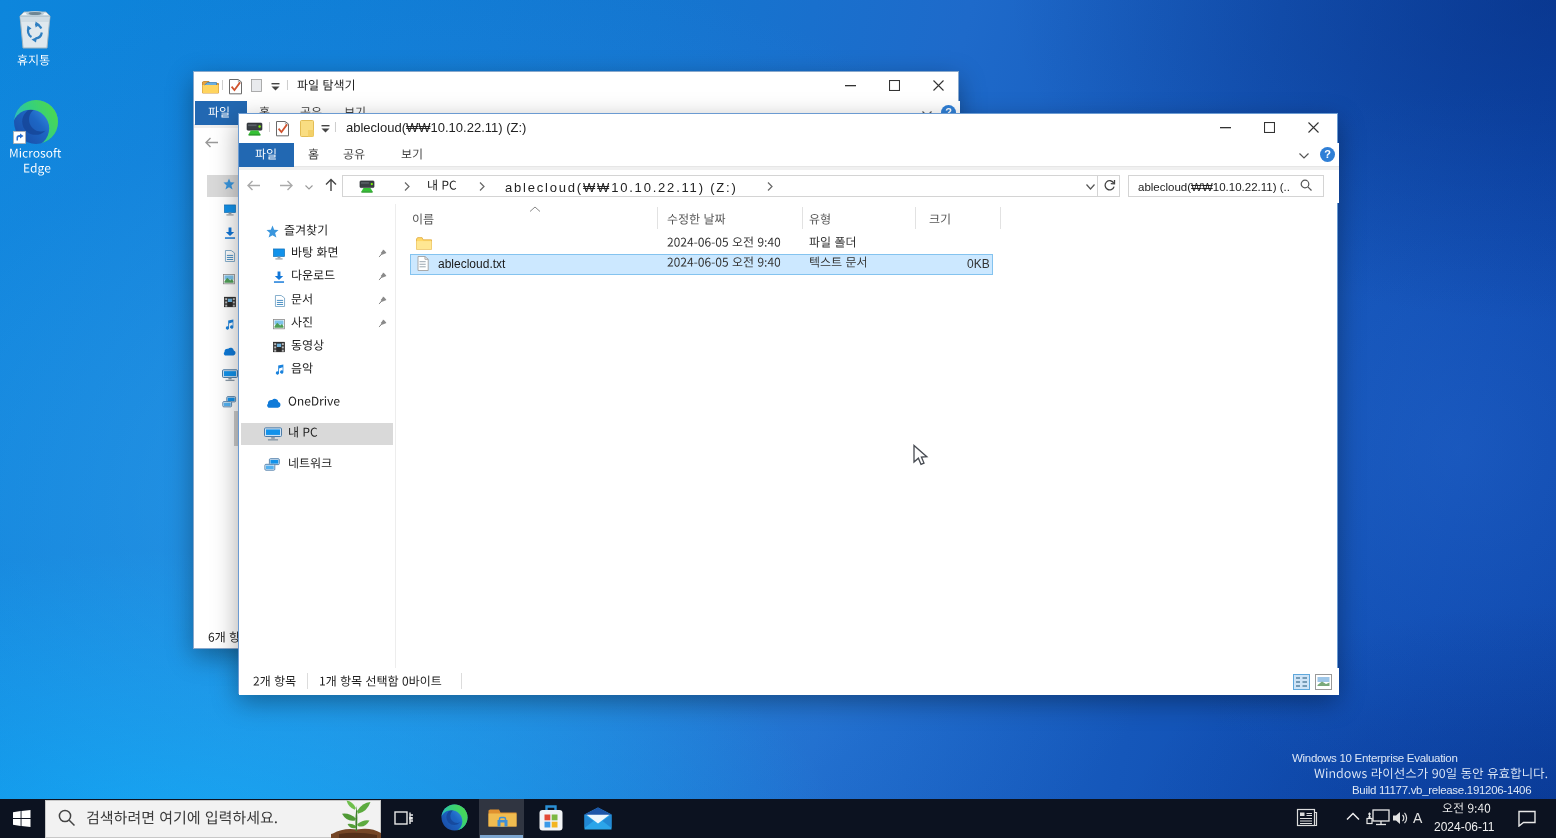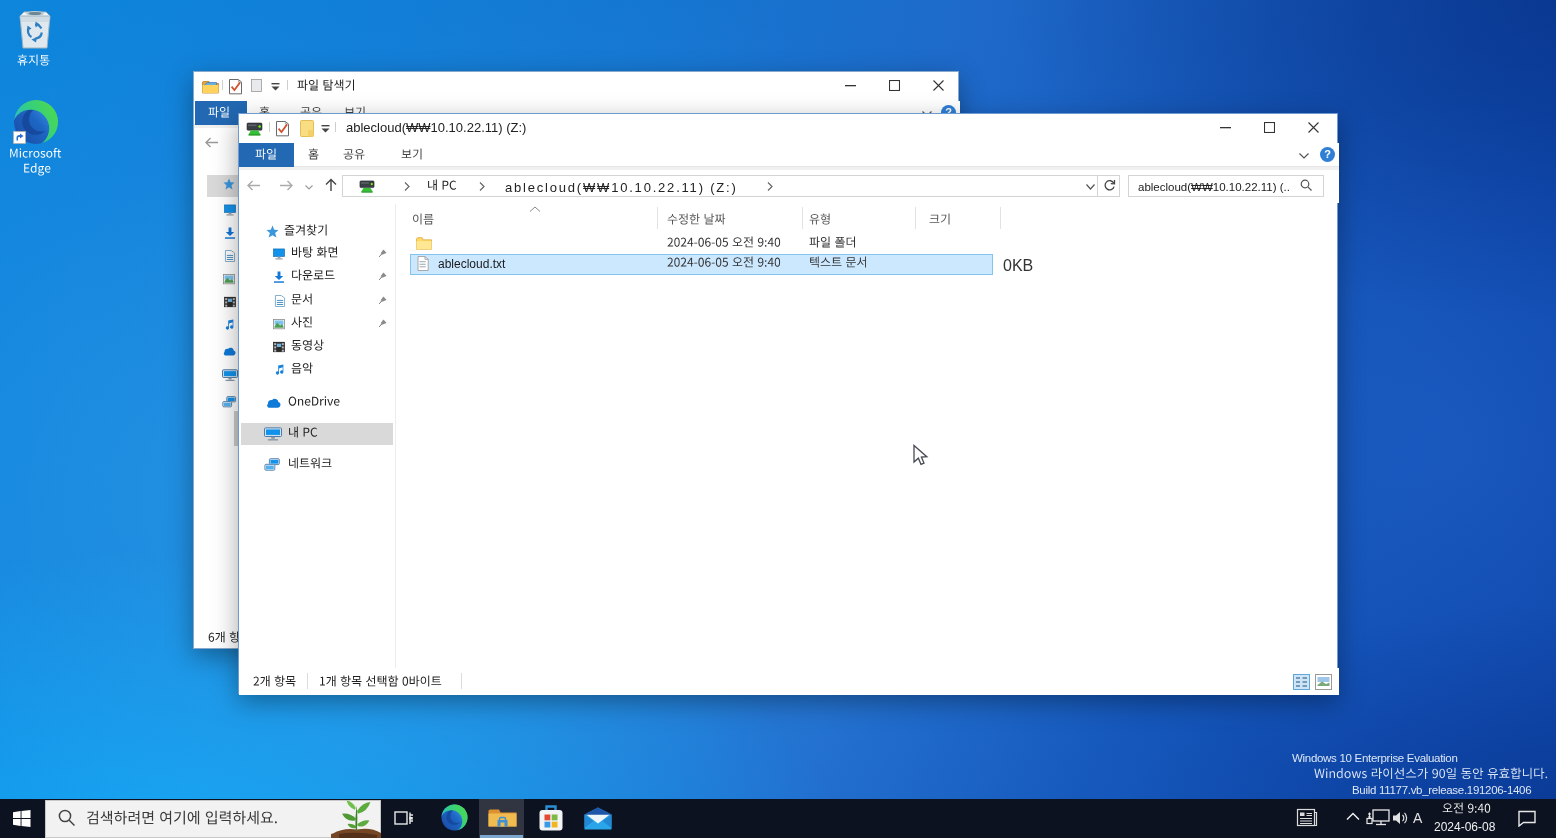--- a/index.html
+++ b/index.html
@@ -429,21 +429,21 @@
 <line x1="2.5" y1="10.799999999999999" x2="8.700000000000001" y2="10.799999999999999"></line>
 </g>
     </svg>
 <div style="position:absolute;left:199px;top:143px;font-size:12px;color:#1a1a1a;white-space:nowrap;text-align:center;">ablecloud.txt</div>
 <svg style="position:absolute;left:428px;top:142px;overflow:visible" width="115" height="15">
       <path fill="#333" d="M0.5 10.6V9.9Q1.9 8.7 2.8 7.7Q3.7 6.7 4.1 5.8Q4.6 5 4.6 4.2Q4.6 3.7 4.4 3.3Q4.2 2.9 3.9 2.7Q3.5 2.5 2.9 2.5Q2.4 2.5 1.9 2.8Q1.5 3.1 1.1 3.5L0.5 2.9Q1 2.3 1.6 2Q2.2 1.6 3.1 1.6Q3.9 1.6 4.4 1.9Q5 2.2 5.3 2.8Q5.6 3.4 5.6 4.2Q5.6 5.1 5.2 6Q4.8 6.9 4 7.8Q3.2 8.7 2.2 9.7Q2.5 9.7 2.9 9.6Q3.3 9.6 3.6 9.6H6.1V10.6Z M10 10.7Q9.2 10.7 8.6 10.2Q7.9 9.7 7.6 8.7Q7.3 7.7 7.3 6.1Q7.3 4.6 7.6 3.6Q7.9 2.6 8.6 2.1Q9.2 1.6 10 1.6Q10.8 1.6 11.4 2.1Q12.1 2.6 12.4 3.6Q12.7 4.6 12.7 6.1Q12.7 7.7 12.4 8.7Q12.1 9.7 11.4 10.2Q10.8 10.7 10 10.7ZM10 9.8Q10.5 9.8 10.9 9.4Q11.3 9.1 11.5 8.2Q11.7 7.4 11.7 6.1Q11.7 4.8 11.5 4Q11.3 3.2 10.9 2.9Q10.5 2.5 10 2.5Q9.5 2.5 9.1 2.9Q8.7 3.2 8.5 4Q8.3 4.8 8.3 6.1Q8.3 7.4 8.5 8.2Q8.7 9.1 9.1 9.4Q9.5 9.8 10 9.8Z M13.8 10.6V9.9Q15.2 8.7 16.1 7.7Q17 6.7 17.4 5.8Q17.9 5 17.9 4.2Q17.9 3.7 17.7 3.3Q17.5 2.9 17.2 2.7Q16.8 2.5 16.3 2.5Q15.7 2.5 15.3 2.8Q14.8 3.1 14.4 3.5L13.8 2.9Q14.3 2.3 14.9 2Q15.6 1.6 16.4 1.6Q17.2 1.6 17.8 1.9Q18.3 2.2 18.6 2.8Q19 3.4 19 4.2Q19 5.1 18.5 6Q18.1 6.9 17.3 7.8Q16.5 8.7 15.5 9.7Q15.9 9.7 16.2 9.6Q16.6 9.6 16.9 9.6H19.4V10.6Z M24.1 10.6V4.6Q24.1 4.2 24.1 3.8Q24.1 3.3 24.1 3H24.1Q23.9 3.3 23.7 3.6Q23.6 3.9 23.4 4.3L21.4 7.3H26.3V8.1H20.2V7.4L23.9 1.8H25.1V10.6Z M27.2 7.6V6.8H30.3V7.6Z M34.1 10.7Q33.3 10.7 32.7 10.2Q32.1 9.7 31.7 8.7Q31.4 7.7 31.4 6.1Q31.4 4.6 31.7 3.6Q32.1 2.6 32.7 2.1Q33.3 1.6 34.1 1.6Q35 1.6 35.6 2.1Q36.2 2.6 36.5 3.6Q36.9 4.6 36.9 6.1Q36.9 7.7 36.5 8.7Q36.2 9.7 35.6 10.2Q35 10.7 34.1 10.7ZM34.1 9.8Q34.6 9.8 35 9.4Q35.4 9.1 35.6 8.2Q35.8 7.4 35.8 6.1Q35.8 4.8 35.6 4Q35.4 3.2 35 2.9Q34.6 2.5 34.1 2.5Q33.6 2.5 33.3 2.9Q32.9 3.2 32.7 4Q32.5 4.8 32.5 6.1Q32.5 7.4 32.7 8.2Q32.9 9.1 33.3 9.4Q33.6 9.8 34.1 9.8Z M41.1 10.7Q40.5 10.7 39.9 10.4Q39.4 10.2 39 9.6Q38.6 9.1 38.4 8.3Q38.1 7.5 38.1 6.4Q38.1 5.1 38.4 4.2Q38.7 3.3 39.1 2.7Q39.6 2.1 40.2 1.9Q40.8 1.6 41.4 1.6Q42.1 1.6 42.6 1.9Q43.1 2.1 43.5 2.5L42.8 3.2Q42.6 2.9 42.2 2.7Q41.8 2.5 41.4 2.5Q40.8 2.5 40.3 2.9Q39.8 3.2 39.5 4.1Q39.2 4.9 39.2 6.4Q39.2 7.5 39.4 8.3Q39.6 9 40 9.4Q40.5 9.9 41.1 9.9Q41.5 9.9 41.8 9.6Q42.2 9.3 42.4 8.9Q42.6 8.4 42.6 7.9Q42.6 7.3 42.4 6.8Q42.2 6.4 41.9 6.2Q41.5 5.9 41 5.9Q40.6 5.9 40.1 6.2Q39.6 6.5 39.1 7.1L39.1 6.3Q39.4 5.9 39.7 5.6Q40 5.4 40.4 5.2Q40.8 5.1 41.2 5.1Q41.9 5.1 42.4 5.4Q43 5.7 43.3 6.3Q43.6 6.9 43.6 7.9Q43.6 8.7 43.3 9.4Q42.9 10 42.3 10.4Q41.8 10.7 41.1 10.7Z M44.7 7.6V6.8H47.8V7.6Z M51.6 10.7Q50.8 10.7 50.2 10.2Q49.6 9.7 49.2 8.7Q48.9 7.7 48.9 6.1Q48.9 4.6 49.2 3.6Q49.6 2.6 50.2 2.1Q50.8 1.6 51.6 1.6Q52.5 1.6 53.1 2.1Q53.7 2.6 54 3.6Q54.4 4.6 54.4 6.1Q54.4 7.7 54 8.7Q53.7 9.7 53.1 10.2Q52.5 10.7 51.6 10.7ZM51.6 9.8Q52.1 9.8 52.5 9.4Q52.9 9.1 53.1 8.2Q53.3 7.4 53.3 6.1Q53.3 4.8 53.1 4Q52.9 3.2 52.5 2.9Q52.1 2.5 51.6 2.5Q51.1 2.5 50.7 2.9Q50.4 3.2 50.2 4Q49.9 4.8 49.9 6.1Q49.9 7.4 50.2 8.2Q50.4 9.1 50.7 9.4Q51.1 9.8 51.6 9.8Z M58.1 10.7Q57.4 10.7 56.9 10.5Q56.4 10.4 56 10.1Q55.6 9.9 55.3 9.6L55.8 8.8Q56.1 9.1 56.4 9.3Q56.7 9.5 57.1 9.7Q57.5 9.8 58 9.8Q58.5 9.8 58.9 9.6Q59.4 9.3 59.6 8.8Q59.9 8.4 59.9 7.7Q59.9 6.8 59.4 6.3Q58.9 5.7 58 5.7Q57.6 5.7 57.3 5.9Q57 6 56.6 6.2L56 5.9L56.3 1.8H60.5V2.7H57.2L57 5.2Q57.3 5.1 57.6 5Q57.9 4.9 58.3 4.9Q59.1 4.9 59.7 5.2Q60.3 5.5 60.6 6.1Q61 6.7 61 7.7Q61 8.7 60.6 9.3Q60.1 10 59.5 10.4Q58.8 10.7 58.1 10.7Z M70 6.8H71V9.5H70ZM70.5 1.3Q71.6 1.3 72.5 1.7Q73.4 2.1 73.9 2.7Q74.4 3.3 74.4 4.2Q74.4 5.1 73.9 5.7Q73.4 6.3 72.5 6.7Q71.6 7 70.5 7Q69.3 7 68.4 6.7Q67.5 6.3 67 5.7Q66.5 5.1 66.5 4.2Q66.5 3.3 67 2.7Q67.5 2.1 68.4 1.7Q69.3 1.3 70.5 1.3ZM70.5 2.1Q69.6 2.1 68.9 2.4Q68.3 2.7 67.9 3.1Q67.5 3.6 67.5 4.2Q67.5 4.8 67.9 5.3Q68.3 5.7 68.9 6Q69.6 6.2 70.5 6.2Q71.3 6.2 72 6Q72.7 5.7 73.1 5.3Q73.5 4.8 73.5 4.2Q73.5 3.6 73.1 3.1Q72.7 2.7 72 2.4Q71.3 2.1 70.5 2.1ZM65.6 9.3H75.4V10.1H65.6Z M82.4 3.6H85.1V4.5H82.4ZM84.5 0.6H85.5V8.6H84.5ZM78.6 10.4H85.8V11.3H78.6ZM78.6 7.9H79.6V10.8H78.6ZM79.4 2H80.2V2.9Q80.2 3.9 79.8 4.7Q79.4 5.6 78.7 6.2Q78.1 6.9 77.2 7.2L76.6 6.4Q77.2 6.2 77.7 5.8Q78.2 5.5 78.6 5Q79 4.5 79.2 4Q79.4 3.4 79.4 2.9ZM79.6 2H80.4V2.9Q80.4 3.6 80.7 4.2Q81 4.9 81.6 5.4Q82.2 5.9 83 6.2L82.5 7Q81.6 6.6 81 6Q80.3 5.4 79.9 4.6Q79.6 3.8 79.6 2.9ZM77 1.5H82.8V2.3H77Z M93.2 10.7Q92.5 10.7 92 10.5Q91.5 10.2 91.1 9.8L91.7 9.1Q92 9.4 92.4 9.6Q92.8 9.8 93.2 9.8Q93.6 9.8 94 9.6Q94.4 9.4 94.7 8.9Q95 8.4 95.2 7.7Q95.4 6.9 95.4 5.8Q95.4 4.7 95.2 4Q94.9 3.2 94.5 2.8Q94.1 2.5 93.5 2.5Q93 2.5 92.7 2.7Q92.4 3 92.2 3.4Q92 3.9 92 4.5Q92 5.1 92.1 5.5Q92.3 5.9 92.7 6.2Q93 6.4 93.5 6.4Q94 6.4 94.5 6.1Q95 5.8 95.4 5.2L95.4 6.1Q95.2 6.4 94.8 6.7Q94.5 6.9 94.1 7.1Q93.7 7.2 93.4 7.2Q92.6 7.2 92.1 6.9Q91.5 6.6 91.2 6Q90.9 5.4 90.9 4.5Q90.9 3.6 91.3 3Q91.6 2.3 92.2 2Q92.8 1.6 93.5 1.6Q94.1 1.6 94.6 1.9Q95.2 2.1 95.6 2.6Q96 3.2 96.2 3.9Q96.4 4.7 96.4 5.8Q96.4 7.1 96.2 8.1Q95.9 9 95.4 9.6Q95 10.2 94.4 10.4Q93.8 10.7 93.2 10.7Z M98.7 5.9Q98.4 5.9 98.2 5.6Q97.9 5.4 97.9 5Q97.9 4.7 98.2 4.4Q98.4 4.2 98.7 4.2Q99.1 4.2 99.3 4.4Q99.5 4.7 99.5 5Q99.5 5.4 99.3 5.6Q99.1 5.9 98.7 5.9ZM98.7 10.7Q98.4 10.7 98.2 10.5Q97.9 10.2 97.9 9.9Q97.9 9.5 98.2 9.3Q98.4 9 98.7 9Q99.1 9 99.3 9.3Q99.5 9.5 99.5 9.9Q99.5 10.2 99.3 10.5Q99.1 10.7 98.7 10.7Z M104.5 10.6V4.6Q104.5 4.2 104.5 3.8Q104.5 3.3 104.5 3H104.5Q104.3 3.3 104.2 3.6Q104 3.9 103.8 4.3L101.8 7.3H106.7V8.1H100.6V7.4L104.3 1.8H105.5V10.6Z M110.4 10.7Q109.6 10.7 109 10.2Q108.3 9.7 108 8.7Q107.7 7.7 107.7 6.1Q107.7 4.6 108 3.6Q108.3 2.6 109 2.1Q109.6 1.6 110.4 1.6Q111.2 1.6 111.9 2.1Q112.5 2.6 112.8 3.6Q113.1 4.6 113.1 6.1Q113.1 7.7 112.8 8.7Q112.5 9.7 111.9 10.2Q111.2 10.7 110.4 10.7ZM110.4 9.8Q110.9 9.8 111.3 9.4Q111.7 9.1 111.9 8.2Q112.1 7.4 112.1 6.1Q112.1 4.8 111.9 4Q111.7 3.2 111.3 2.9Q110.9 2.5 110.4 2.5Q109.9 2.5 109.5 2.9Q109.1 3.2 108.9 4Q108.7 4.8 108.7 6.1Q108.7 7.4 108.9 8.2Q109.1 9.1 109.5 9.4Q109.9 9.8 110.4 9.8Z"></path>
     </svg>
 <svg style="position:absolute;left:570px;top:142px;overflow:visible" width="60" height="15">
       <path fill="#333" d="M5.3 3.5H7.1V4.3H5.3ZM1.1 5.9H1.8Q2.6 5.9 3.3 5.9Q3.9 5.9 4.5 5.8Q5.1 5.7 5.7 5.6L5.8 6.4Q5.2 6.5 4.6 6.6Q4 6.7 3.3 6.7Q2.7 6.7 1.8 6.7H1.1ZM1.1 1.4H5.2V2.2H2.1V6.3H1.1ZM1.8 3.6H4.8V4.4H1.8ZM2.4 7.9H9.7V11.5H8.8V8.7H2.4ZM8.8 0.6H9.7V7.4H8.8ZM6.7 0.9H7.6V7.3H6.7Z M16 1.4H16.9V2.2Q16.9 2.9 16.6 3.6Q16.4 4.2 15.9 4.7Q15.5 5.3 15 5.7Q14.4 6.2 13.8 6.5Q13.1 6.8 12.5 6.9L12 6.1Q12.6 6 13.2 5.7Q13.8 5.5 14.3 5.1Q14.8 4.7 15.2 4.3Q15.5 3.8 15.8 3.3Q16 2.8 16 2.2ZM16.2 1.4H17V2.2Q17 2.8 17.3 3.3Q17.5 3.8 17.9 4.3Q18.3 4.7 18.8 5.1Q19.3 5.5 19.8 5.7Q20.4 6 21 6.1L20.5 6.9Q19.9 6.8 19.3 6.5Q18.6 6.2 18.1 5.7Q17.5 5.3 17.1 4.7Q16.7 4.2 16.4 3.6Q16.2 2.9 16.2 2.2ZM11.6 9.2H21.5V10H11.6Z M23.9 6.5H31.4V7.3H23.9ZM22.7 9.3H32.5V10.1H22.7ZM23.9 1.6H31.3V2.4H24.9V6.7H23.9ZM24.6 4H31V4.8H24.6Z M37.1 6.2H46.9V7H37.1ZM41.6 6.7H42.6V9.2H41.6ZM38.3 1.2H45.6V5H38.3ZM44.7 1.9H39.3V4.2H44.7ZM38.3 10.4H45.8V11.3H38.3ZM38.3 8.1H39.3V10.7H38.3Z M53.5 4.3H56.6V5.1H53.5ZM50.9 1.6H51.7V3.5Q51.7 4.4 51.5 5.3Q51.3 6.2 50.9 6.9Q50.5 7.7 49.9 8.3Q49.4 8.9 48.7 9.2L48.1 8.4Q48.7 8.1 49.2 7.6Q49.7 7.1 50.1 6.4Q50.5 5.7 50.7 5Q50.9 4.3 50.9 3.5ZM51.1 1.6H51.9V3.5Q51.9 4.2 52.1 5Q52.3 5.7 52.7 6.3Q53.1 6.9 53.6 7.4Q54.1 7.9 54.7 8.2L54.1 9Q53.5 8.7 52.9 8.1Q52.4 7.5 52 6.8Q51.6 6.1 51.3 5.2Q51.1 4.4 51.1 3.5ZM56.1 0.6H57V11.5H56.1Z"></path>
     </svg>
-<div style="position:absolute;left:728px;top:143px;font-size:16px;color:#333;white-space:nowrap;margin-left:36px;">0KB</div>
+<div style="position:absolute;left:728px;top:143px;font-size:12px;color:#333;white-space:nowrap;">0KB</div>
 <div style="position:absolute;left:0px;top:554px;width:1100px;height:27px;background:#fff"></div>
 <svg style="position:absolute;left:14px;top:561px;overflow:visible" width="45" height="15">
       <path fill="#222" d="M0.5 10.6V9.9Q1.9 8.7 2.8 7.7Q3.7 6.7 4.1 5.8Q4.6 5 4.6 4.2Q4.6 3.7 4.4 3.3Q4.2 2.9 3.9 2.7Q3.5 2.5 2.9 2.5Q2.4 2.5 1.9 2.8Q1.5 3.1 1.1 3.5L0.5 2.9Q1 2.3 1.6 2Q2.2 1.6 3.1 1.6Q3.9 1.6 4.4 1.9Q5 2.2 5.3 2.8Q5.6 3.4 5.6 4.2Q5.6 5.1 5.2 6Q4.8 6.9 4 7.8Q3.2 8.7 2.2 9.7Q2.5 9.7 2.9 9.6Q3.3 9.6 3.6 9.6H6.1V10.6Z M15.5 0.6H16.5V11.5H15.5ZM13.7 5H15.8V5.8H13.7ZM10.9 2H11.9Q11.9 3.1 11.7 4.1Q11.5 5.1 11 6Q10.6 6.9 9.8 7.7Q9 8.5 7.8 9.2L7.3 8.5Q8.6 7.7 9.4 6.7Q10.2 5.7 10.6 4.6Q10.9 3.5 10.9 2.2ZM7.7 2H11.3V2.9H7.7ZM13.1 0.9H14V11H13.1Z M29.1 0.6H30.1V7.6H29.1ZM29.8 3.6H31.7V4.5H29.8ZM26.7 7.7Q27.8 7.7 28.6 7.9Q29.4 8.2 29.8 8.6Q30.2 9 30.2 9.6Q30.2 10.2 29.8 10.6Q29.4 11 28.6 11.2Q27.8 11.5 26.7 11.5Q25.6 11.5 24.8 11.2Q24 11 23.6 10.6Q23.1 10.2 23.1 9.6Q23.1 9 23.6 8.6Q24 8.2 24.8 7.9Q25.6 7.7 26.7 7.7ZM26.7 8.5Q25.5 8.5 24.8 8.8Q24.1 9.1 24.1 9.6Q24.1 10.1 24.8 10.4Q25.5 10.7 26.7 10.7Q27.9 10.7 28.5 10.4Q29.2 10.1 29.2 9.6Q29.2 9.1 28.5 8.8Q27.9 8.5 26.7 8.5ZM21.7 1.9H28.1V2.7H21.7ZM24.9 3.2Q25.7 3.2 26.2 3.4Q26.8 3.7 27.2 4.1Q27.5 4.5 27.5 5.1Q27.5 5.7 27.2 6.1Q26.8 6.6 26.2 6.8Q25.7 7 24.9 7Q24.1 7 23.5 6.8Q22.9 6.6 22.6 6.1Q22.3 5.7 22.3 5.1Q22.3 4.5 22.6 4.1Q22.9 3.7 23.5 3.4Q24.1 3.2 24.9 3.2ZM24.9 4Q24.1 4 23.7 4.3Q23.2 4.6 23.2 5.1Q23.2 5.7 23.7 6Q24.1 6.3 24.9 6.3Q25.6 6.3 26.1 6Q26.5 5.7 26.5 5.1Q26.5 4.6 26.1 4.3Q25.6 4 24.9 4ZM24.4 0.6H25.4V2.3H24.4Z M34 1.1H41.2V4.8H34ZM40.3 1.9H34.9V4H40.3ZM32.7 6.1H42.5V6.9H32.7ZM37.1 4.6H38.1V6.4H37.1ZM33.8 8.1H41.3V11.5H40.3V8.9H33.8Z"></path>
     </svg>
 <div style="position:absolute;left:68px;top:559px;width:1px;height:16px;background:#dcdcdc"></div>
 <svg style="position:absolute;left:80px;top:561px;overflow:visible" width="124" height="15">
       <path fill="#222" d="M1.1 10.6V9.6H3V3.1H1.5V2.4Q2 2.3 2.5 2.1Q2.9 2 3.3 1.8H4.1V9.6H5.9V10.6Z M15.5 0.6H16.5V11.5H15.5ZM13.7 5H15.8V5.8H13.7ZM10.9 2H11.9Q11.9 3.1 11.7 4.1Q11.5 5.1 11 6Q10.6 6.9 9.8 7.7Q9 8.5 7.8 9.2L7.3 8.5Q8.6 7.7 9.4 6.7Q10.2 5.7 10.6 4.6Q10.9 3.5 10.9 2.2ZM7.7 2H11.3V2.9H7.7ZM13.1 0.9H14V11H13.1Z M29.1 0.6H30.1V7.6H29.1ZM29.8 3.6H31.7V4.5H29.8ZM26.7 7.7Q27.8 7.7 28.6 7.9Q29.4 8.2 29.8 8.6Q30.2 9 30.2 9.6Q30.2 10.2 29.8 10.6Q29.4 11 28.6 11.2Q27.8 11.5 26.7 11.5Q25.6 11.5 24.8 11.2Q24 11 23.6 10.6Q23.1 10.2 23.1 9.6Q23.1 9 23.6 8.6Q24 8.2 24.8 7.9Q25.6 7.7 26.7 7.7ZM26.7 8.5Q25.5 8.5 24.8 8.8Q24.1 9.1 24.1 9.6Q24.1 10.1 24.8 10.4Q25.5 10.7 26.7 10.7Q27.9 10.7 28.5 10.4Q29.2 10.1 29.2 9.6Q29.2 9.1 28.5 8.8Q27.9 8.5 26.7 8.5ZM21.7 1.9H28.1V2.7H21.7ZM24.9 3.2Q25.7 3.2 26.2 3.4Q26.8 3.7 27.2 4.1Q27.5 4.5 27.5 5.1Q27.5 5.7 27.2 6.1Q26.8 6.6 26.2 6.8Q25.7 7 24.9 7Q24.1 7 23.5 6.8Q22.9 6.6 22.6 6.1Q22.3 5.7 22.3 5.1Q22.3 4.5 22.6 4.1Q22.9 3.7 23.5 3.4Q24.1 3.2 24.9 3.2ZM24.9 4Q24.1 4 23.7 4.3Q23.2 4.6 23.2 5.1Q23.2 5.7 23.7 6Q24.1 6.3 24.9 6.3Q25.6 6.3 26.1 6Q26.5 5.7 26.5 5.1Q26.5 4.6 26.1 4.3Q25.6 4 24.9 4ZM24.4 0.6H25.4V2.3H24.4Z M34 1.1H41.2V4.8H34ZM40.3 1.9H34.9V4H40.3ZM32.7 6.1H42.5V6.9H32.7ZM37.1 4.6H38.1V6.4H37.1ZM33.8 8.1H41.3V11.5H40.3V8.9H33.8Z M52.7 3.2H55.4V4H52.7ZM49.8 1.3H50.6V2.6Q50.6 3.7 50.3 4.6Q49.9 5.5 49.2 6.2Q48.5 6.9 47.6 7.2L47.1 6.4Q47.7 6.2 48.2 5.8Q48.7 5.4 49.1 4.9Q49.4 4.4 49.6 3.8Q49.8 3.3 49.8 2.6ZM50 1.3H50.8V2.7Q50.8 3.2 51 3.8Q51.2 4.3 51.5 4.8Q51.9 5.2 52.4 5.6Q52.9 6 53.4 6.2L52.9 7Q52 6.6 51.4 6Q50.7 5.3 50.4 4.5Q50 3.6 50 2.7ZM55 0.6H56V8.8H55ZM49.1 10.4H56.3V11.3H49.1ZM49.1 7.9H50.1V10.8H49.1Z M58.6 5.8H59.3Q60.2 5.8 60.8 5.8Q61.5 5.8 62 5.7Q62.6 5.7 63.2 5.5L63.3 6.4Q62.7 6.5 62.1 6.5Q61.5 6.6 60.8 6.6Q60.2 6.7 59.3 6.7H58.6ZM58.6 1.4H62.8V2.2H59.6V6.3H58.6ZM59.3 3.6H62.7V4.4H59.3ZM66.3 0.6H67.3V7.2H66.3ZM64.6 3.5H66.6V4.3H64.6ZM63.9 0.9H64.9V7.2H63.9ZM60 7.8H67.3V11.5H66.3V8.6H60Z M76.6 0.6H77.6V7.2H76.6ZM77.3 3.5H79.2V4.4H77.3ZM70.8 7.8H77.6V11.4H70.8ZM76.6 8.6H71.8V10.5H76.6ZM69.2 1.8H75.6V2.6H69.2ZM72.4 3.1Q73.2 3.1 73.8 3.4Q74.4 3.6 74.7 4.1Q75 4.5 75 5.1Q75 5.7 74.7 6.1Q74.4 6.5 73.8 6.8Q73.2 7 72.4 7Q71.6 7 71 6.8Q70.5 6.5 70.1 6.1Q69.8 5.7 69.8 5.1Q69.8 4.5 70.1 4.1Q70.5 3.6 71 3.4Q71.6 3.1 72.4 3.1ZM72.4 3.9Q71.7 3.9 71.2 4.2Q70.8 4.5 70.8 5.1Q70.8 5.6 71.2 5.9Q71.7 6.2 72.4 6.2Q73.1 6.2 73.6 5.9Q74.1 5.6 74.1 5.1Q74.1 4.5 73.6 4.2Q73.2 3.9 72.4 3.9ZM71.9 0.6H72.9V2.2H71.9Z M86.3 10.7Q85.5 10.7 84.9 10.2Q84.3 9.7 83.9 8.7Q83.6 7.7 83.6 6.1Q83.6 4.6 83.9 3.6Q84.3 2.6 84.9 2.1Q85.5 1.6 86.3 1.6Q87.2 1.6 87.8 2.1Q88.4 2.6 88.7 3.6Q89.1 4.6 89.1 6.1Q89.1 7.7 88.7 8.7Q88.4 9.7 87.8 10.2Q87.2 10.7 86.3 10.7ZM86.3 9.8Q86.8 9.8 87.2 9.4Q87.6 9.1 87.8 8.2Q88 7.4 88 6.1Q88 4.8 87.8 4Q87.6 3.2 87.2 2.9Q86.8 2.5 86.3 2.5Q85.8 2.5 85.4 2.9Q85.1 3.2 84.8 4Q84.6 4.8 84.6 6.1Q84.6 7.4 84.8 8.2Q85.1 9.1 85.4 9.4Q85.8 9.8 86.3 9.8Z M97.6 0.6H98.6V11.5H97.6ZM98.4 4.9H100.4V5.8H98.4ZM90.7 1.6H91.7V4.4H94.7V1.6H95.7V8.9H90.7ZM91.7 5.2V8.1H94.7V5.2Z M109.2 0.6H110.2V11.5H109.2ZM104.4 1.5Q105.2 1.5 105.9 1.9Q106.5 2.4 106.8 3.3Q107.2 4.1 107.2 5.3Q107.2 6.4 106.8 7.3Q106.5 8.1 105.9 8.6Q105.2 9 104.4 9Q103.6 9 103 8.6Q102.4 8.1 102 7.3Q101.7 6.4 101.7 5.3Q101.7 4.1 102 3.3Q102.4 2.4 103 1.9Q103.6 1.5 104.4 1.5ZM104.4 2.4Q103.9 2.4 103.5 2.7Q103.1 3.1 102.9 3.7Q102.6 4.4 102.6 5.3Q102.6 6.1 102.9 6.8Q103.1 7.4 103.5 7.8Q103.9 8.2 104.4 8.2Q105 8.2 105.4 7.8Q105.8 7.4 106 6.8Q106.2 6.1 106.2 5.3Q106.2 4.4 106 3.7Q105.8 3.1 105.4 2.7Q105 2.4 104.4 2.4Z M113.6 6.5H121V7.3H113.6ZM112.3 9.3H122.2V10.1H112.3ZM113.6 1.6H120.9V2.4H114.6V6.7H113.6ZM114.3 4H120.7V4.8H114.3Z"></path>
     </svg>
 <div style="position:absolute;left:222px;top:559px;width:1px;height:16px;background:#dcdcdc"></div>
 <svg style="position:absolute;left:1054px;top:560px;" width="17" height="16" viewBox="0 0 17 16">
@@ -573,15 +573,15 @@
 <rect x="1" y="9.5" width="5" height="5" fill="#0c1220" stroke="#e8e8e8" stroke-width="1.2"></rect>
   </svg>
 <svg style="position:absolute;left:1392px;top:810px;" width="19" height="17" viewBox="0 0 19 17">
 <path d="M1 5.5 L4 5.5 L8 2 L8 14 L4 10.5 L1 10.5 Z" fill="#e2e2e2"></path>
 <path d="M10.5 5 A4 4 0 0 1 10.5 11 M12.5 2.8 A7.5 7.5 0 0 1 12.5 13.2" fill="none" stroke="#e2e2e2" stroke-width="1.2"></path>
 </svg>
 <div style="position:absolute;left:1413px;top:810px;font-size:14px;color:#e2e2e2;white-space:nowrap;">A</div>
 <svg style="position:absolute;left:1442px;top:802px;overflow:visible" width="50" height="15">
     <path fill="#f0f0f0" d="M5 6.8H6V9.5H5ZM5.5 1.3Q6.6 1.3 7.5 1.7Q8.4 2.1 8.9 2.7Q9.4 3.3 9.4 4.2Q9.4 5.1 8.9 5.7Q8.4 6.3 7.5 6.7Q6.6 7 5.5 7Q4.4 7 3.5 6.7Q2.6 6.3 2.1 5.7Q1.6 5.1 1.6 4.2Q1.6 3.3 2.1 2.7Q2.6 2.1 3.5 1.7Q4.4 1.3 5.5 1.3ZM5.5 2.1Q4.6 2.1 4 2.4Q3.3 2.7 2.9 3.1Q2.5 3.6 2.5 4.2Q2.5 4.8 2.9 5.3Q3.3 5.7 4 6Q4.6 6.2 5.5 6.2Q6.4 6.2 7 6Q7.7 5.7 8.1 5.3Q8.5 4.8 8.5 4.2Q8.5 3.6 8.1 3.1Q7.7 2.7 7 2.4Q6.4 2.1 5.5 2.1ZM0.6 9.3H10.4V10.1H0.6Z M17.4 3.6H20.1V4.5H17.4ZM19.6 0.6H20.6V8.6H19.6ZM13.6 10.4H20.9V11.3H13.6ZM13.6 7.9H14.6V10.8H13.6ZM14.4 2H15.2V2.9Q15.2 3.9 14.8 4.7Q14.5 5.6 13.8 6.2Q13.1 6.9 12.2 7.2L11.7 6.4Q12.3 6.2 12.8 5.8Q13.3 5.5 13.6 5Q14 4.5 14.2 4Q14.4 3.4 14.4 2.9ZM14.6 2H15.4V2.9Q15.4 3.6 15.7 4.2Q16.1 4.9 16.7 5.4Q17.3 5.9 18 6.2L17.5 7Q16.6 6.6 16 6Q15.3 5.4 15 4.6Q14.6 3.8 14.6 2.9ZM12 1.5H17.8V2.3H12Z M28.3 10.7Q27.5 10.7 27 10.5Q26.5 10.2 26.1 9.8L26.7 9.1Q27 9.4 27.4 9.6Q27.8 9.8 28.2 9.8Q28.7 9.8 29.1 9.6Q29.5 9.4 29.8 8.9Q30.1 8.4 30.2 7.7Q30.4 6.9 30.4 5.8Q30.4 4.7 30.2 4Q30 3.2 29.5 2.8Q29.1 2.5 28.5 2.5Q28.1 2.5 27.7 2.7Q27.4 3 27.2 3.4Q27 3.9 27 4.5Q27 5.1 27.2 5.5Q27.3 5.9 27.7 6.2Q28.1 6.4 28.6 6.4Q29 6.4 29.5 6.1Q30 5.8 30.4 5.2L30.5 6.1Q30.2 6.4 29.9 6.7Q29.5 6.9 29.2 7.1Q28.8 7.2 28.4 7.2Q27.7 7.2 27.1 6.9Q26.6 6.6 26.3 6Q26 5.4 26 4.5Q26 3.6 26.3 3Q26.7 2.3 27.2 2Q27.8 1.6 28.5 1.6Q29.1 1.6 29.7 1.9Q30.2 2.1 30.6 2.6Q31 3.2 31.2 3.9Q31.5 4.7 31.5 5.8Q31.5 7.1 31.2 8.1Q30.9 9 30.5 9.6Q30 10.2 29.4 10.4Q28.9 10.7 28.3 10.7Z M33.8 5.9Q33.4 5.9 33.2 5.6Q33 5.4 33 5Q33 4.7 33.2 4.4Q33.4 4.2 33.8 4.2Q34.1 4.2 34.3 4.4Q34.6 4.7 34.6 5Q34.6 5.4 34.3 5.6Q34.1 5.9 33.8 5.9ZM33.8 10.7Q33.4 10.7 33.2 10.5Q33 10.2 33 9.9Q33 9.5 33.2 9.3Q33.4 9 33.8 9Q34.1 9 34.3 9.3Q34.6 9.5 34.6 9.9Q34.6 10.2 34.3 10.5Q34.1 10.7 33.8 10.7Z M39.5 10.6V4.6Q39.5 4.2 39.5 3.8Q39.6 3.3 39.6 3H39.5Q39.4 3.3 39.2 3.6Q39 3.9 38.8 4.3L36.8 7.3H41.7V8.1H35.7V7.4L39.3 1.8H40.5V10.6Z M45.4 10.7Q44.6 10.7 44 10.2Q43.4 9.7 43 8.7Q42.7 7.7 42.7 6.1Q42.7 4.6 43 3.6Q43.4 2.6 44 2.1Q44.6 1.6 45.4 1.6Q46.3 1.6 46.9 2.1Q47.5 2.6 47.8 3.6Q48.2 4.6 48.2 6.1Q48.2 7.7 47.8 8.7Q47.5 9.7 46.9 10.2Q46.3 10.7 45.4 10.7ZM45.4 9.8Q45.9 9.8 46.3 9.4Q46.7 9.1 46.9 8.2Q47.1 7.4 47.1 6.1Q47.1 4.8 46.9 4Q46.7 3.2 46.3 2.9Q45.9 2.5 45.4 2.5Q44.9 2.5 44.6 2.9Q44.2 3.2 44 4Q43.8 4.8 43.8 6.1Q43.8 7.4 44 8.2Q44.2 9.1 44.6 9.4Q44.9 9.8 45.4 9.8Z"></path>
   </svg>
-<div style="position:absolute;left:1434px;top:820px;font-size:12px;color:#f0f0f0;white-space:nowrap;">2024-06-08</div>
+<div style="position:absolute;left:1434px;top:820px;font-size:12px;color:#f0f0f0;white-space:nowrap;">2024-06-11</div>
 <svg style="position:absolute;left:1518px;top:810px;" width="18" height="17" viewBox="0 0 18 17">
     <path d="M1 1.5 L17 1.5 L17 12.5 L5.5 12.5 L1 16 Z" fill="none" stroke="#e8e8e8" stroke-width="1.4"></path>
   </svg>
 </body></html>

